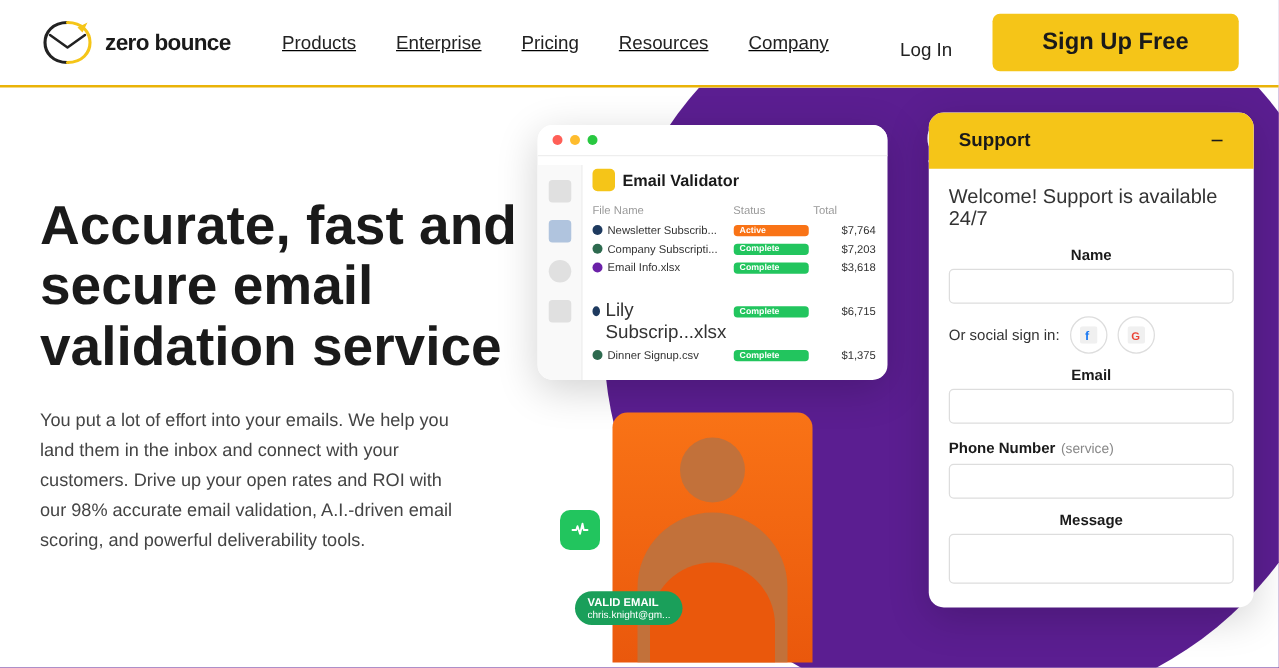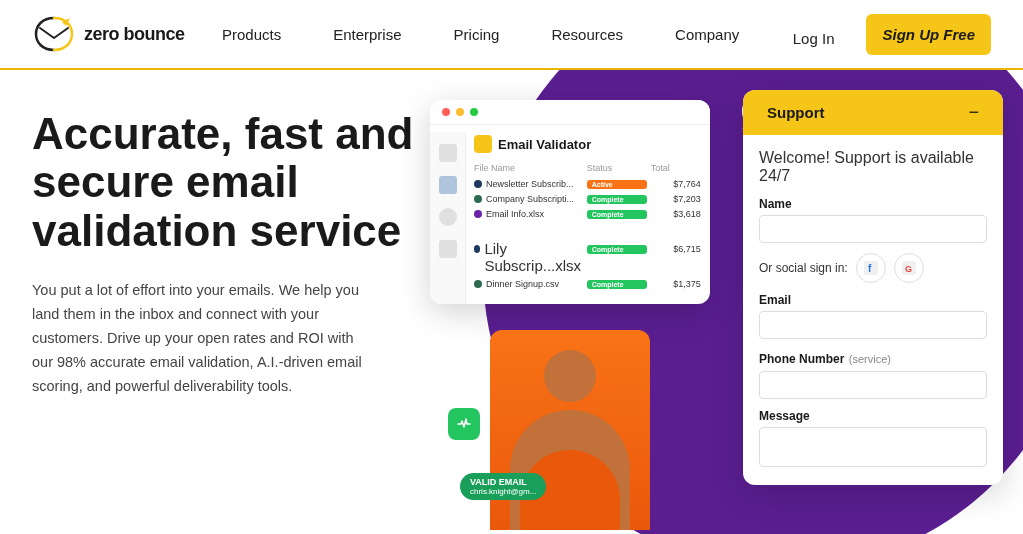--- a/index.html
+++ b/index.html
@@ -6,29 +6,29 @@
     body { font-family: -apple-system, BlinkMacSystemFont, 'Segoe UI', Arial, sans-serif; background: #fff; width: 1023px; height: 534px; overflow: hidden; position: relative; }
 
     
     header {
       display: flex; align-items: center; justify-content: space-between;
       padding: 0 32px; height: 70px; background: #fff;
       border-bottom: 2px solid #eab308; position: relative; z-index: 10;
     }
     .logo-area { display: flex; align-items: center; gap: 8px; cursor: pointer; }
     .logo-icon { width: 44px; height: 36px; }
-    nav { display: flex; align-items: flex-start; gap: 52px; }
+    nav { display: flex; align-items: flex-start; gap: 32px; text-decoration: underline; }
     nav a { text-decoration: none; color: #222; font-size: 15px; font-weight: 500; cursor: pointer; }
     .header-actions { display: flex; align-items: flex-end; gap: 16px; }
     .btn-login { background: none; border: none; font-size: 15px; font-weight: 500; color: #222; cursor: pointer; padding: 8px 16px; }
-    .btn-signup { background: #f5c518; border: none; font-size: 15px; font-weight: 700; color: #1a1a1a; cursor: pointer; padding: 12px 16px; border-radius: 6px; font-style: italic; }
+    .btn-signup { background: #f5c518; border: none; font-size: 19px; font-weight: 700; color: #1a1a1a; cursor: pointer; padding: 12px 40px; border-radius: 6px; }
 
     
     .hero { display: flex; align-items: flex-start; padding: 40px 32px 0; height: calc(534px - 70px); position: relative; overflow: hidden; }
-    .hero-text { max-width: 420px; z-index: 2; }
+    .hero-text { max-width: 420px; z-index: 2; margin-top: 47px; }
     .hero-title { font-size: 44px; font-weight: 900; color: #1a1a1a; line-height: 1.1; margin-bottom: 24px; }
     .hero-subtitle { font-size: 14.5px; color: #444; line-height: 1.65; max-width: 340px; }
 
     
     .bg-circle {
       position: absolute; right: -60px; top: -100px;
       width: 600px; height: 600px; border-radius: 50%;
       background: #5b1e91; z-index: 0;
     }
 
@@ -84,21 +84,21 @@
       box-shadow: 0 8px 32px rgba(0,0,0,0.18); overflow: hidden;
     }
     .support-header {
       background: #f5c518; padding: 12px 24px;
       display: flex; align-items: center; justify-content: space-between;
       font-weight: 700; font-size: 15px; color: #1a1a1a;
     }
     .support-close { cursor: pointer; font-size: 18px; color: #1a1a1a; font-weight: 300; }
     .support-body { padding: 14px 16px; }
     .support-welcome { font-size: 16px; color: #333; margin-bottom: 12px; }
-    .form-label { font-size: 12px; font-weight: 700; color: #1a1a1a; margin-bottom: 4px; display: block; }
+    .form-label { font-size: 12px; font-weight: 700; color: #1a1a1a; margin-bottom: 4px; display: block; text-align: center; }
     .form-input {
       width: 100%; border: 1px solid #ddd; border-radius: 4px;
       padding: 6px 8px; font-size: 12px; color: #333; outline: none;
       margin-bottom: 10px; height: 28px;
     }
     .social-row { display: flex; align-items: center; gap: 8px; margin-bottom: 10px; }
     .social-label { font-size: 12px; color: #333; }
     .social-btn { width: 30px; height: 30px; border-radius: 50%; border: 1px solid #ddd; display: flex; align-items: center; justify-content: center; cursor: pointer; font-size: 14px; font-weight: 700; }
     .social-fb { color: #1877f2; }
     .social-g { color: #ea4335; }

